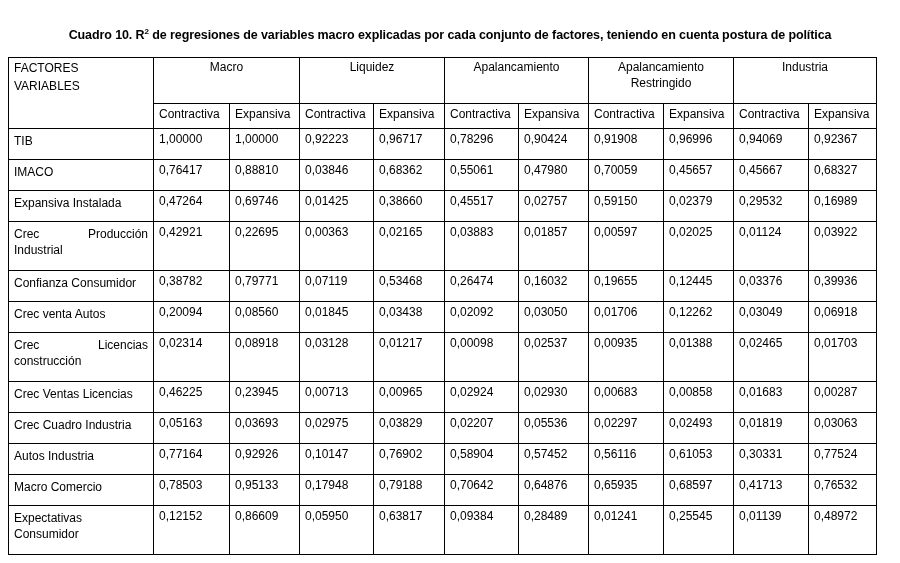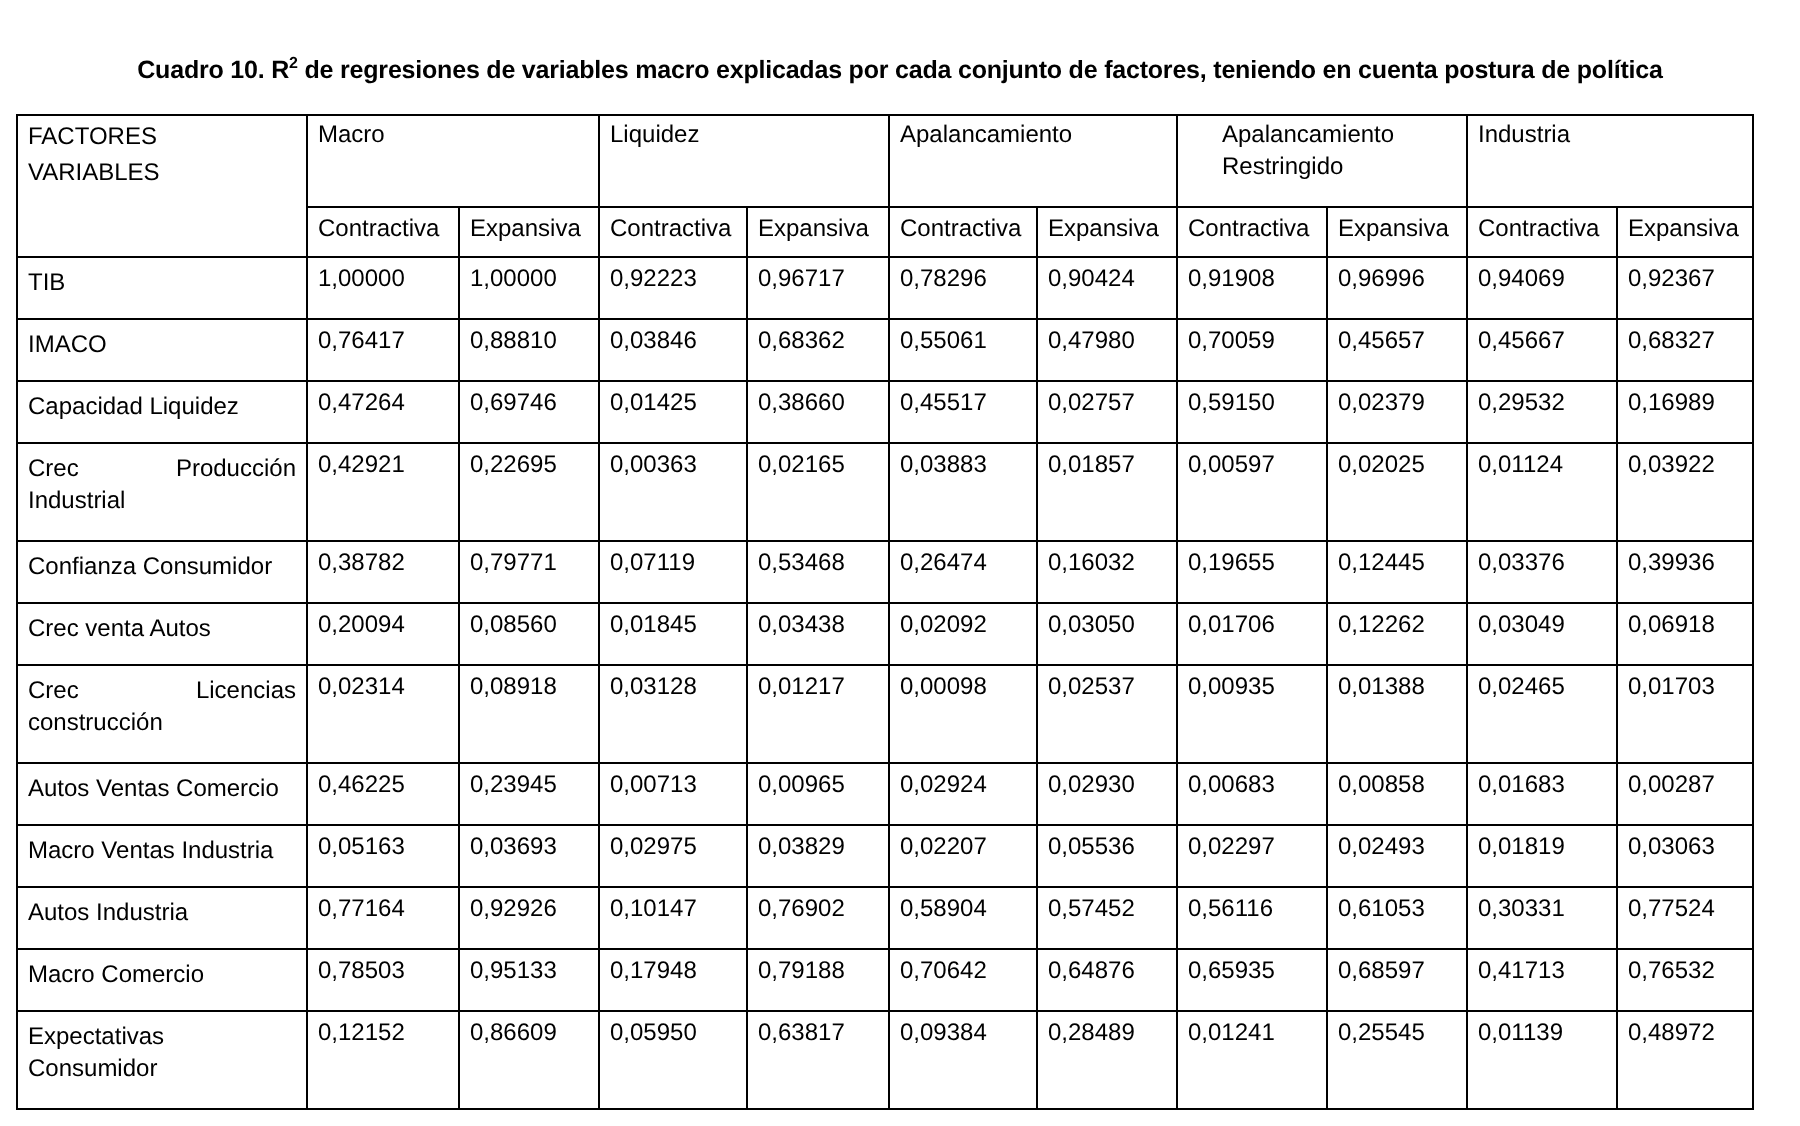--- a/index.html
+++ b/index.html
@@ -8,21 +8,21 @@
   .title { position:absolute; top:27px; left:0; width:900px; text-align:center;
            font-family:"Liberation Sans", sans-serif; font-weight:bold; font-size:12.5px;
            letter-spacing:-0.1px; }
   .title sup { font-size:8px; }
   table { position:absolute; left:8px; top:57px; border-collapse:collapse;
           table-layout:fixed; font-size:12px; }
   td { border:1px solid #000; padding:0 5px; vertical-align:top; line-height:16px;
        overflow:hidden; white-space:nowrap; }
   .hdr-left { padding-top:2px; }
   .hdr-left .lbl2 { margin-top:2px; display:block; }
-  .grp { text-align:left; padding-top:1px; white-space:normal; }
+  .grp { text-align:center; padding-top:1px; white-space:normal; }
   .sub { padding-top:2px; padding-left:5px; height:22px; }
   .var { white-space:normal; padding-top:4px; }
   .var.justify { text-align:justify; text-align-last:left;margin-top:12px; }
   .num { padding-top:2px; }
   tr.r1 td { height:26px; }
   tr.r2 td { height:44px; }
 </style>
 </head>
 <body>
 
@@ -88,21 +88,21 @@
         <td class="num">0,03846</td>
         <td class="num">0,68362</td>
         <td class="num">0,55061</td>
         <td class="num">0,47980</td>
         <td class="num">0,70059</td>
         <td class="num">0,45657</td>
         <td class="num">0,45667</td>
         <td class="num">0,68327</td>
       </tr>
       <tr class="r1">
-        <td class="var">Capacidad Liquidez</td>
+        <td class="var">Expansiva Instalada</td>
         <td class="num">0,47264</td>
         <td class="num">0,69746</td>
         <td class="num">0,01425</td>
         <td class="num">0,38660</td>
         <td class="num">0,45517</td>
         <td class="num">0,02757</td>
         <td class="num">0,59150</td>
         <td class="num">0,02379</td>
         <td class="num">0,29532</td>
         <td class="num">0,16989</td>
@@ -153,34 +153,34 @@
         <td class="num">0,03128</td>
         <td class="num">0,01217</td>
         <td class="num">0,00098</td>
         <td class="num">0,02537</td>
         <td class="num">0,00935</td>
         <td class="num">0,01388</td>
         <td class="num">0,02465</td>
         <td class="num">0,01703</td>
       </tr>
       <tr class="r1">
-        <td class="var">Autos Ventas Comercio</td>
+        <td class="var">Crec Ventas Licencias</td>
         <td class="num">0,46225</td>
         <td class="num">0,23945</td>
         <td class="num">0,00713</td>
         <td class="num">0,00965</td>
         <td class="num">0,02924</td>
         <td class="num">0,02930</td>
         <td class="num">0,00683</td>
         <td class="num">0,00858</td>
         <td class="num">0,01683</td>
         <td class="num">0,00287</td>
       </tr>
       <tr class="r1">
-        <td class="var">Macro Ventas Industria</td>
+        <td class="var">Crec Cuadro Industria</td>
         <td class="num">0,05163</td>
         <td class="num">0,03693</td>
         <td class="num">0,02975</td>
         <td class="num">0,03829</td>
         <td class="num">0,02207</td>
         <td class="num">0,05536</td>
         <td class="num">0,02297</td>
         <td class="num">0,02493</td>
         <td class="num">0,01819</td>
         <td class="num">0,03063</td>

